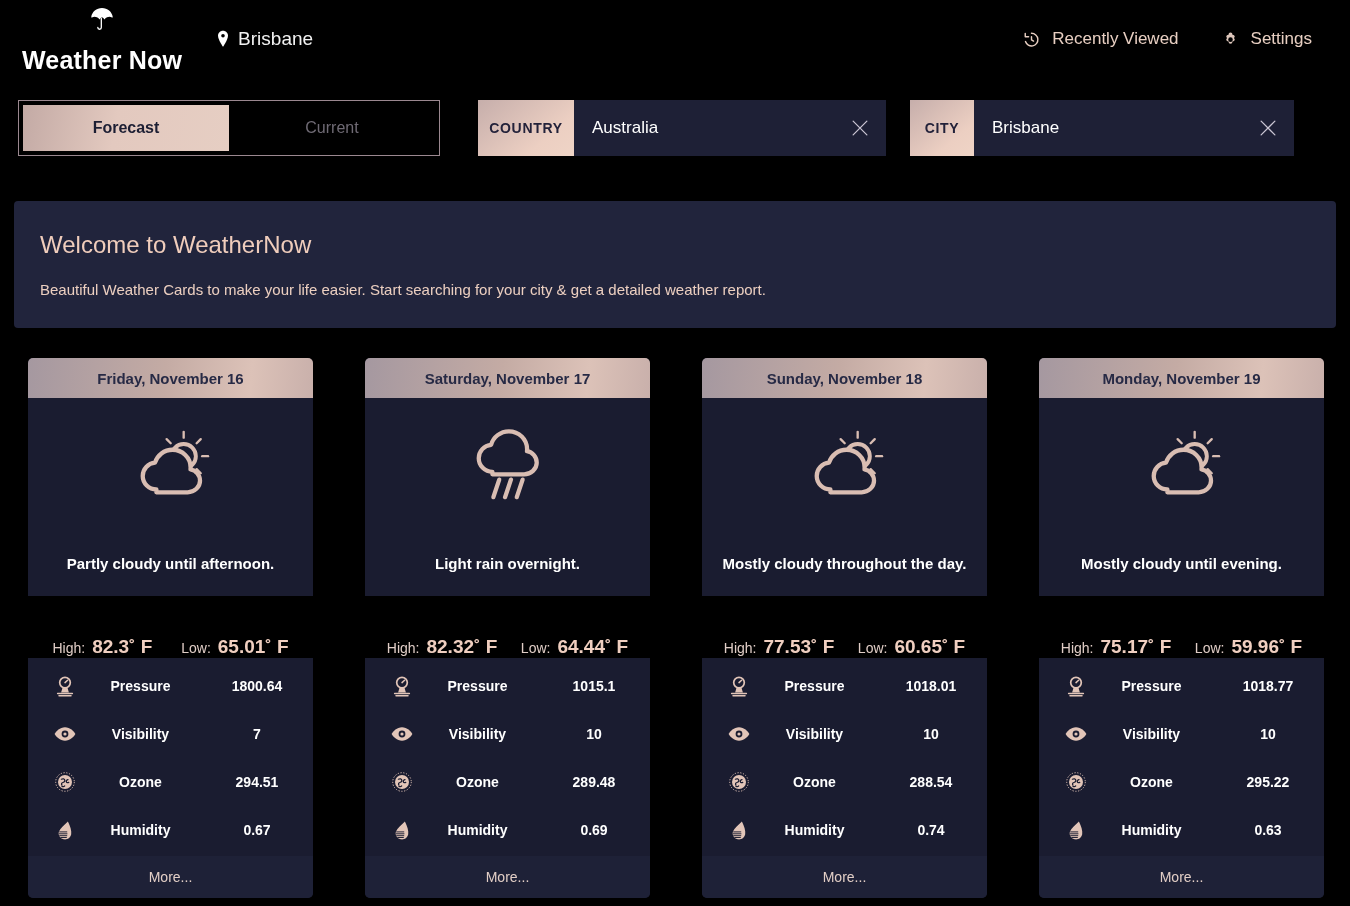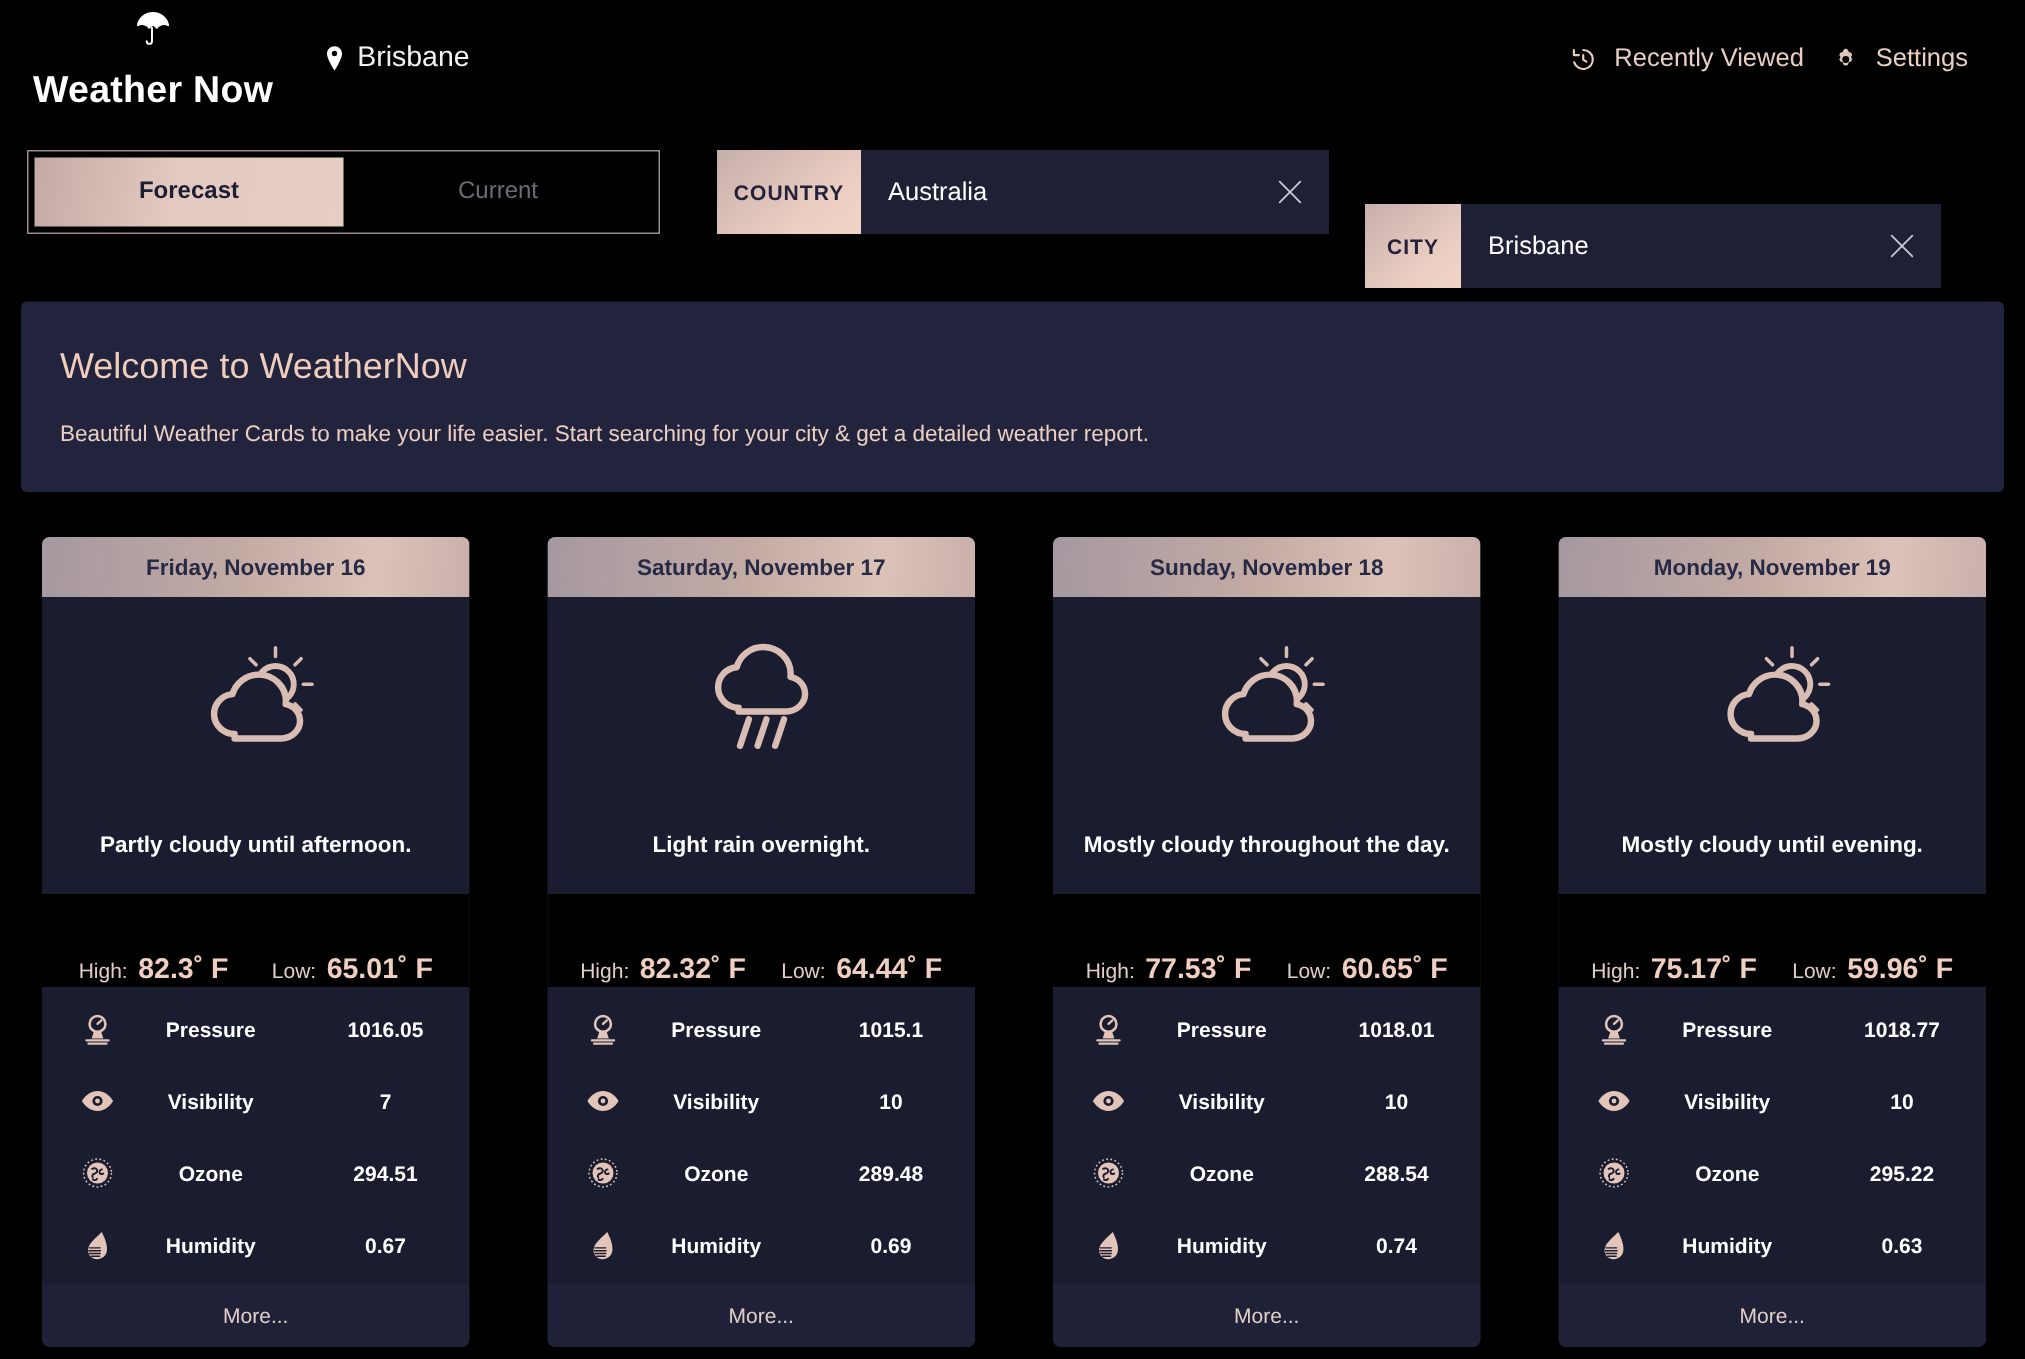--- a/index.html
+++ b/index.html
@@ -20,21 +20,21 @@
   .brand { display: flex; align-items: center; gap: 12px; flex-direction: column; }
   .umbrella { width: 30px; height: 30px; display: block; }
   .brand-name {
     font-size: 25px; font-weight: bold; color: #ffffff;
     letter-spacing: .2px;
   }
   .location { display: flex; align-items: center; gap: 8px; margin-left: 34px; }
   .pin { width: 14px; height: 18px; display: block; }
   .location-name { font-size: 19px; color: #f2f2f2; }
   .topbar-spacer { flex: 1; }
-  .navlinks { display: flex; align-items: center; gap: 18px; }
+  .navlinks { display: flex; align-items: center; gap: 42px; }
   .navlink { display: flex; align-items: center; gap: 11px; cursor: pointer; }
   .navlink-label { font-size: 17px; color: #e8cfc2; }
   .navicon { width: 19px; height: 19px; display: block; }
 
   
   .controls {
     position: absolute; left: 0; top: 100px;
     width: 1350px; height: 70px;
     display: flex; align-items: flex-start;
   }
@@ -57,21 +57,21 @@
     color: #1c1e33;
     background: linear-gradient(100deg, #c3aaa5 0%, #e3c9bf 45%, #e6cec3 100%);
   }
 
   .field {
     height: 56px;
     display: flex; align-items: stretch;
     background: #1e2036;
   }
   .field.country { margin-left: 38px; width: 408px; }
-  .field.city    { margin-left: 24px; width: 384px; margin-top: 36px; }
+  .field.city    { margin-left: 24px; width: 384px; }
   .field-label {
     display: flex; align-items: center; justify-content: center;
     font-size: 14px; font-weight: bold; letter-spacing: .7px;
     color: #23223a;
     background: linear-gradient(140deg, #c6aeab 0%, #eccfc2 70%, #efd4c6 100%);
   }
   .field.country .field-label { width: 96px; }
   .field.city .field-label { width: 64px; }
   .field-input {
     flex: 1;
@@ -274,21 +274,21 @@
     <div class="metric-row">
       <span class="metric-icon">
         <svg viewBox="0 0 24 24">
     <circle cx="12" cy="8.6" r="5.3" fill="none" stroke="#e2c5b8" stroke-width="1.7"></circle>
     <path d="M12 8.6 14.6 6.2" stroke="#e2c5b8" stroke-width="1.5" stroke-linecap="round" fill="none"></path>
     <path d="M9.6 13.6 8.1 18.4h7.8l-1.5-4.8z" fill="#e2c5b8"></path>
     <path d="M4.6 19.6h14.8M6 21.8h12" stroke="#e2c5b8" stroke-width="1.5" stroke-linecap="round" fill="none"></path>
               </svg>
       </span>
       <span class="metric-name">Pressure</span>
-      <span class="metric-value">1016.05</span>
+      <span class="metric-value">1800.64</span>
     </div>
     <div class="metric-row">
       <span class="metric-icon">
         <svg viewBox="0 0 24 24">
     <path d="M12 5.3c-5 0-9 4-10.4 6.7C3 14.7 7 18.7 12 18.7s9-4 10.4-6.7C21 9.3 17 5.3 12 5.3z" fill="#e2c5b8"></path>
     <circle cx="12" cy="12" r="3.4" fill="#1a1c30"></circle>
     <circle cx="12" cy="12" r="1.6" fill="#e2c5b8"></circle>
               </svg>
       </span>
       <span class="metric-name">Visibility</span>

